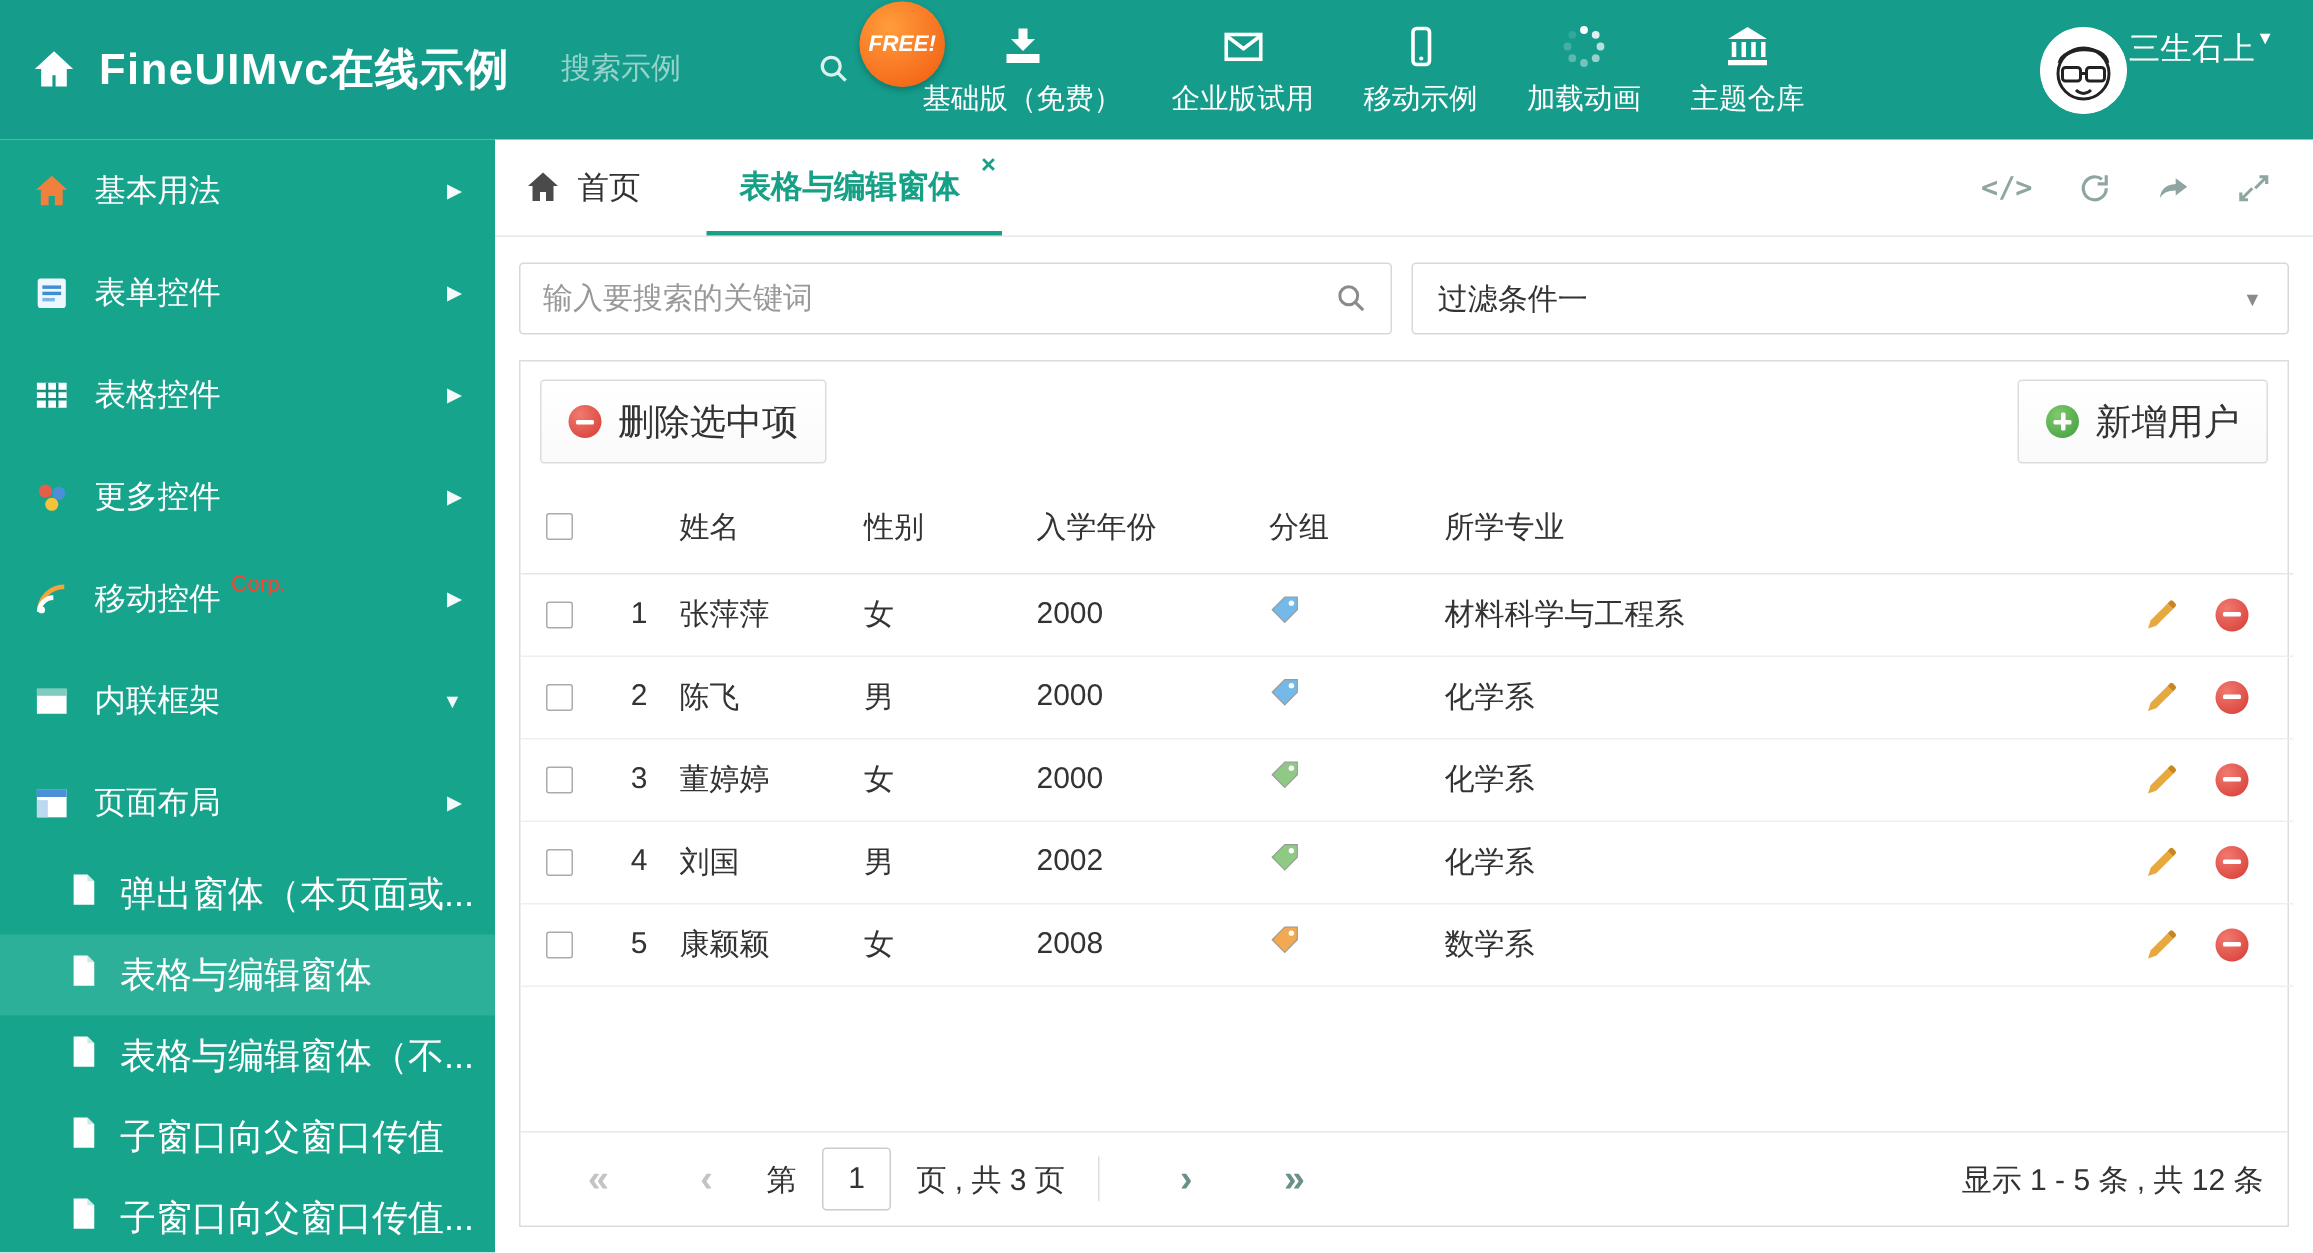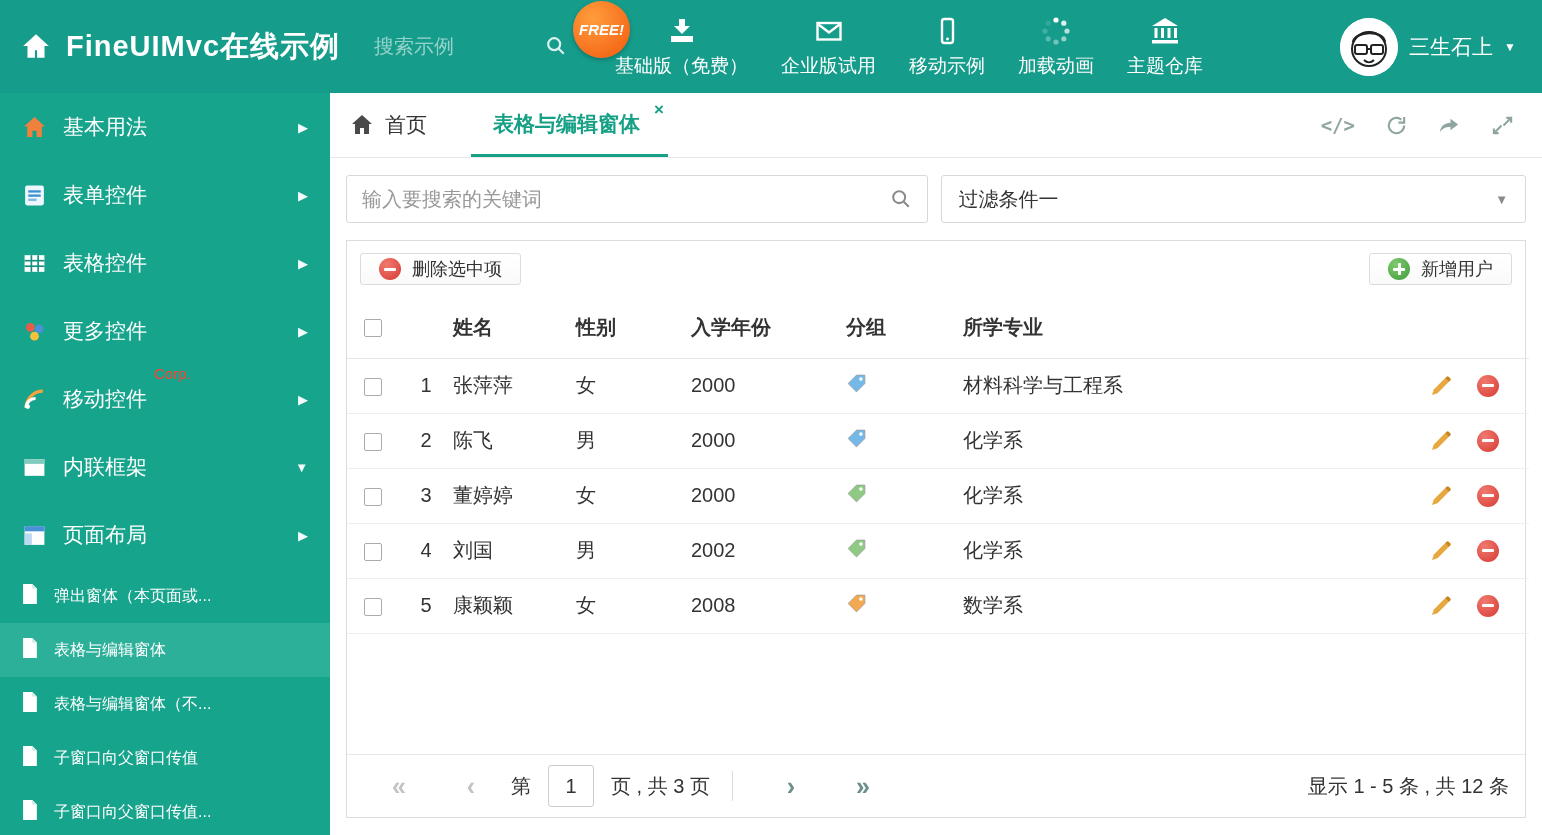--- a/index.html
+++ b/index.html
@@ -16,39 +16,39 @@
   .hsearch input{background:transparent;border:none;outline:none;color:#fff;font-size:20px;width:150px}
   .hsearch input::placeholder{color:rgba(255,255,255,.55)}
   .hsearch svg{width:22px;height:22px}
   .hnav{display:flex;margin-left:48px;gap:33px;align-items:center}
   .hnav-item{display:flex;flex-direction:column;align-items:center;gap:7px;font-size:19px;cursor:pointer;position:relative;white-space:nowrap}
   .hnav-item .hicon{height:32px;display:flex;align-items:flex-end}
   .hnav-item svg{width:30px;height:30px}
   .free{position:absolute;left:-42px;top:-13px;width:57px;height:57px;border-radius:50%;
     background:radial-gradient(circle at 35% 30%,#ff9d3c,#f2590e);display:flex;align-items:center;justify-content:center;
     font-size:15px;font-weight:bold;font-style:italic;color:#fff;z-index:2;box-shadow:0 2px 4px rgba(0,0,0,.25)}
-  .user{margin-left:auto;display:flex;align-items:center;gap:11px;padding-right:26px;cursor:pointer}
+  .user{margin-left:auto;display:flex;gap:1px;padding-right:26px;cursor:pointer}
   .avatar{width:58px;height:58px;border-radius:50%;background:#fff;overflow:hidden;flex:0 0 58px}
   .user .uname{font-size:21px;white-space:nowrap}
   .chev{font-size:12px}
   .chev::before{content:"▼"}
 
   
   .layout{display:flex;flex:1;min-height:0}
 
   
   .sidebar{flex:0 0 330px;width:330px;background:#17a48c;color:#fff;overflow:hidden}
   .snav-item{height:68px;display:flex;align-items:center;padding:0 22px;font-size:21px;cursor:pointer}
   .sicon{width:25px;height:25px;margin-right:16px;flex:0 0 25px}
   .sicon svg{width:25px;height:25px}
   .sarrow{margin-left:auto;font-size:13px;opacity:.95}
   .sarrow.right::before{content:"▶"}
   .sarrow.down::before{content:"▼"}
-  .corp{color:#ff4330;font-size:15px;margin-left:7px;align-self:flex-start;margin-top:0}
-  .subnav-item{height:54px;display:flex;align-items:center;padding-left:20px;font-size:16px;cursor:pointer;gap:15px;white-space:nowrap}
+  .corp{color:#ff4330;font-size:15px;margin-left:7px;align-self:flex-start;margin-top:16px}
+  .subnav-item{height:54px;display:flex;align-items:center;padding-left:46px;font-size:24px;cursor:pointer;gap:15px;white-space:nowrap}
   .subnav-item.active{background:#2db09a}
   .ficon svg{width:19px;height:22px}
 
   
   .main{flex:1;display:flex;flex-direction:column;background:#fff;min-width:0}
 
   .tabbar{flex:0 0 65px;height:65px;border-bottom:1px solid #e8e8e8;display:flex;align-items:stretch}
   .tab-home{display:flex;align-items:center;gap:11px;margin-left:20px;font-size:21px;color:#333;cursor:pointer}
   .tab-home svg{width:24px;height:24px}
   .tab-active{position:relative;display:flex;align-items:center;margin-left:44px;padding:0 28px 0 22px;font-size:21px;
@@ -66,35 +66,35 @@
   .fsearch input{flex:1;border:none;outline:none;font-size:20px;color:#737373}
   .fsearch input::placeholder{color:#999}
   .fsearch svg{width:22px;height:22px}
   .fselect{flex:1;height:48px;border:1px solid #d8d8d8;border-radius:3px;display:flex;align-items:center;padding:0 17px;font-size:20px;cursor:pointer;background:#fff}
   .fselect .chevg{margin-left:auto;color:#8a8a8a;font-size:13px}
   .fselect .chevg::before{content:"▼"}
 
   
   .panel{flex:1;margin:17px 16px;border:1px solid #dcdcdc;display:flex;flex-direction:column;min-height:0;background:#fff}
   .toolbar{display:flex;padding:12px 13px;flex:0 0 auto}
-  .btn{height:32px;border:1px solid #dcdcdc;border-radius:3px;background:linear-gradient(#fff,#fafafa);
-    display:flex;align-items:center;gap:11px;padding:2px 18px;font-size:18px;color:#333;cursor:pointer}
+  .btn{height:56px;border:1px solid #dcdcdc;border-radius:3px;background:linear-gradient(#fff,#fafafa);
+    display:flex;align-items:center;gap:11px;padding:2px 18px;font-size:24px;color:#333;cursor:pointer}
   .btn-add{margin-left:auto}
   .ico-minus,.ico-plus{width:22px;height:22px;border-radius:50%;position:relative;flex:0 0 22px;display:inline-block}
   .ico-minus{background:radial-gradient(circle at 35% 30%,#f07a70,#d63a32)}
   .ico-plus{background:radial-gradient(circle at 35% 30%,#80c96e,#3f9c3c)}
   .ico-minus::after,.ico-plus::before,.ico-plus::after{content:"";position:absolute;background:#fff;border-radius:1px}
   .ico-minus::after{left:5px;right:5px;top:9.5px;height:3px}
   .ico-plus::before{left:5px;right:5px;top:9.5px;height:3px}
   .ico-plus::after{top:5px;bottom:5px;left:9.5px;width:3px}
 
   
   .tblwrap{flex:0 0 auto}
   table{width:100%;border-collapse:collapse;table-layout:fixed}
-  th{font-size:20px;font-weight:bold;color:#333;text-align:left;height:61px;border-bottom:1px solid #e6e6e6;vertical-align:middle}
+  th{font-size:20px;font-weight:normal;color:#333;text-align:left;height:61px;border-bottom:1px solid #e6e6e6;vertical-align:middle}
   td{font-size:20px;color:#333;height:55px;border-bottom:1px solid #efefef;vertical-align:middle;white-space:nowrap;overflow:hidden}
   .c-cb{text-align:center}
   .c-num{text-align:center}
   .cb{width:18px;height:18px;border:1px solid #ababab;border-radius:2px;background:#fff;display:inline-block;vertical-align:middle;cursor:pointer}
   a.major{color:#333;cursor:pointer}
   .c-act .actwrap{display:flex;align-items:center;gap:24px}
   .pencil{cursor:pointer;display:inline-flex}
   .pencil svg{width:24px;height:24px}
   .tagwrap{display:inline-flex}
   .tagwrap svg{width:21px;height:21px}

